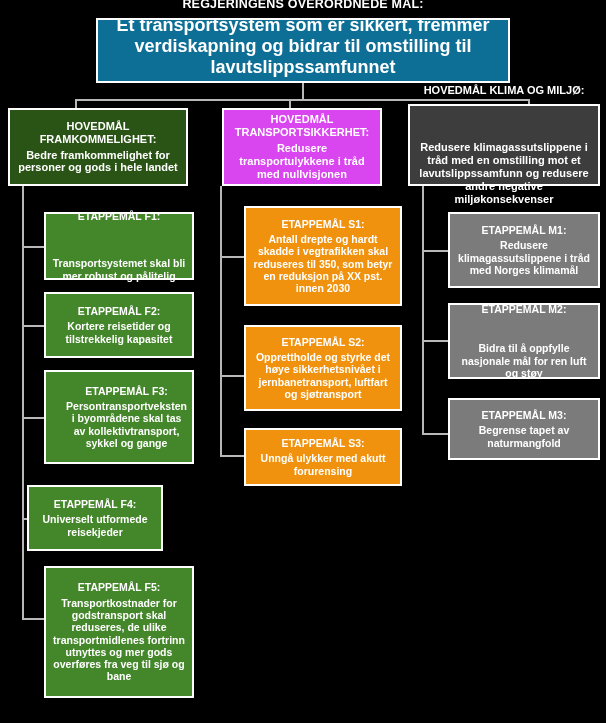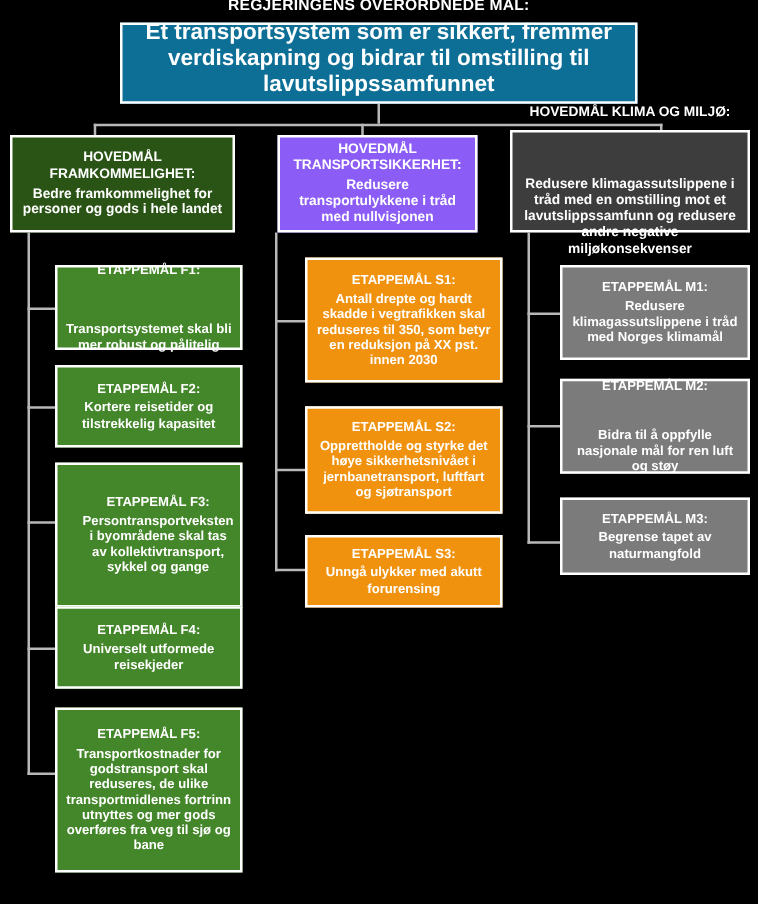--- a/index.html
+++ b/index.html
@@ -51,21 +51,21 @@
     background: #0d6e96;
     font-size: 12.5px;
   }
   .root .title { font-size: 12.5px; margin-bottom: 3px; letter-spacing: .2px; }
   .root .body  { font-size: 18px; }
 
   
   .main { font-size: 11px; }
   .main .title { margin-bottom: 3px; }
   .main-green { background: #2a5415; }
-  .main-orange { background: #8b5cf6; }
+  .main-orange { background: #d946ef; }
   .main-gray  { background: #3d3d3d; gap: 41px; }
 
   
   .sub { font-size: 10.5px; }
   .sub .title { margin-bottom: 3px; }
   .sub-green  { background: #44862a; }
   .sub-orange { background: #f0920e; }
   .sub-gray   { background: #7b7b7b; }
 
   .sub .body b { font-weight: bold; }
@@ -101,26 +101,26 @@
   <div class="node sub sub-green" style="left:44px; top:212px; width:150px; height:68px;gap:32px;">
     <span class="title">ETAPPEMÅL F1:</span>
     <span class="body">Transportsystemet skal bli mer robust og pålitelig</span>
   </div>
 
   <div class="node sub sub-green" style="left:44px; top:292px; width:150px; height:66px;">
     <span class="title">ETAPPEMÅL F2:</span>
     <span class="body">Kortere reisetider og tilstrekkelig kapasitet</span>
   </div>
 
-  <div class="node sub sub-green" style="left:44px; top:370px; width:150px; height:116px;padding-left:20px;">
+  <div class="node sub sub-green" style="left:44px; top:370px; width:150px; height:94px;padding-left:20px;">
     <span class="title">ETAPPEMÅL F3:</span>
     <span class="body">Persontransportveksten i byområdene skal tas av kollektivtransport, sykkel og gange</span>
   </div>
 
-  <div class="node sub sub-green" style="left:44px; top:485px; width:150px; height:66px;align-items:center;">
+  <div class="node sub sub-green" style="left:27px; top:485px; width:136px; height:66px;align-items:center;">
     <span class="title">ETAPPEMÅL F4:</span>
     <span class="body">Universelt utformede reisekjeder</span>
   </div>
 
   <div class="node sub sub-green" style="left:44px; top:566px; width:150px; height:132px;">
     <span class="title">ETAPPEMÅL F5:</span>
     <span class="body">Transportkostnader for godstransport skal reduseres, de ulike transportmidlenes fortrinn utnyttes og mer gods overføres fra veg til sjø og bane</span>
   </div>
 
   <div class="node main main-orange" style="left:222px; top:108px; width:160px; height:78px;">

